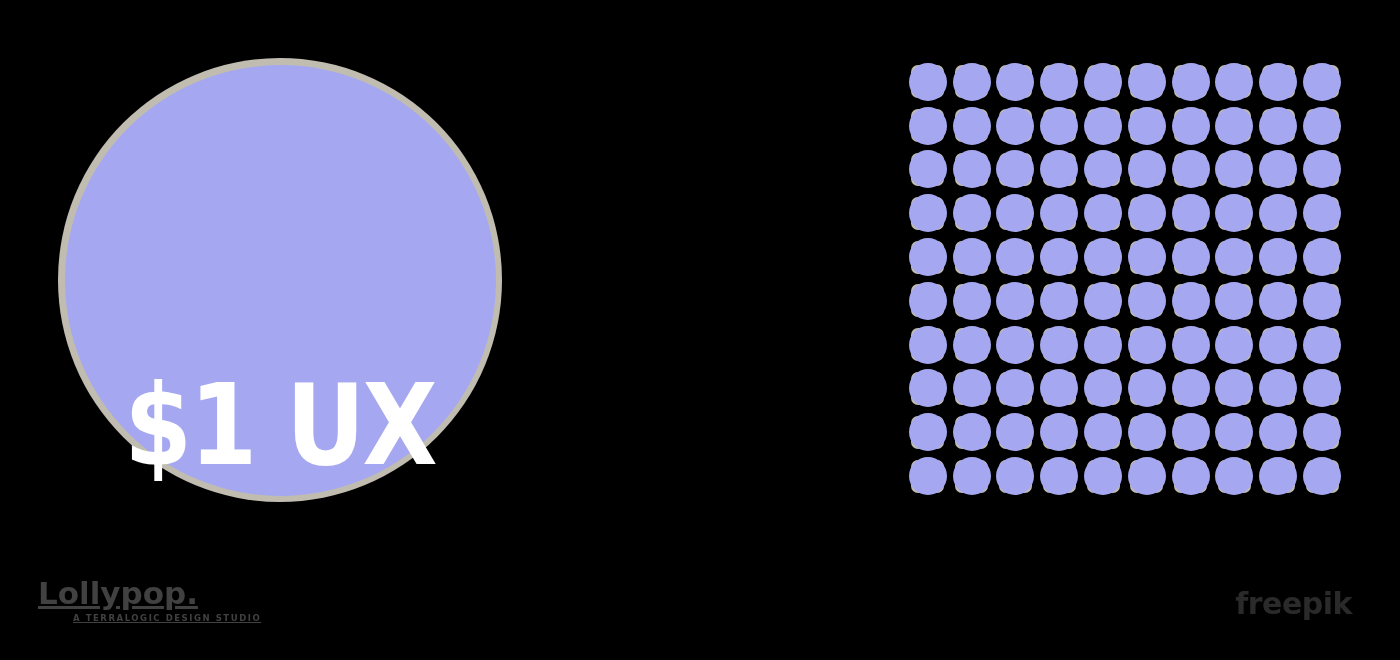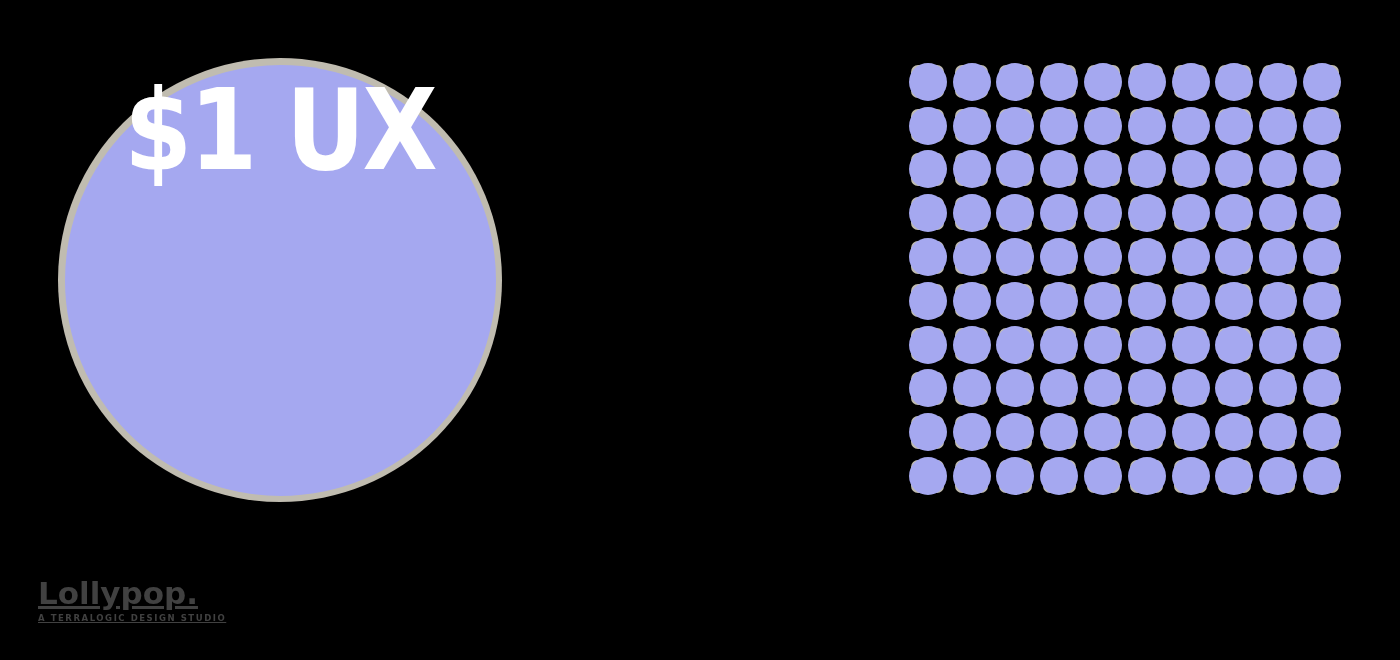--- a/index.html
+++ b/index.html
@@ -11,21 +11,21 @@
   }
   .stage{position:absolute;left:0;top:0;width:1400px;height:660px;background:var(--bg);}
 
   
   .coin-large{
     position:absolute;left:58px;top:58px;width:444px;height:444px;border-radius:50%;
     background:var(--beige);display:flex;align-items:center;justify-content:center;
   }
   .coin-large-inner{
     width:431px;height:431px;border-radius:50%;background:var(--purple);
-    display:flex;align-items:flex-start;justify-content:center;
+    display:flex;align-items:flex-end;justify-content:center;
   }
   .coin-text{
     font-weight:bold;font-size:112px;color:var(--coin-text);
     letter-spacing:-3px;transform:scaleX(0.87);white-space:nowrap;
     padding-bottom:6px;
   }
 
   
   .dots-grid{
     position:absolute;left:906px;top:60px;width:438px;height:438px;display:grid;
@@ -38,21 +38,21 @@
   .dot{
     position:absolute;left:50%;top:50%;width:38px;height:38px;margin:-19px 0 0 -19px;
     border-radius:50%;background:var(--purple);
   }
 
   
   .footer-left{position:absolute;left:38px;top:577px;color:var(--ink);text-decoration:underline;}
   .logo-word{font-weight:bold;font-size:31px;line-height:1.05;letter-spacing:0;}
   .logo-tagline{
     margin-top:3px;font-weight:bold;font-size:8.5px;letter-spacing:1.55px;
-    text-transform:uppercase;white-space:nowrap;
+    text-transform:uppercase;white-space:nowrap;margin-left:35px;
   }
   .footer-right{
     position:absolute;right:48px;top:586px;color:var(--ink2);
     font-weight:bold;font-size:30px;letter-spacing:-0.5px;
   }
 </style>
 </head>
 <body style="--bg: #000000; --purple: #a5a8f0; --beige: #c0bcb0; --coin-text: #ffffff; --ink: #414141; --ink2: #2a2a2a;">
 
 <div class="stage">
@@ -464,14 +464,15 @@
         <div class="dot-back"></div>
         <div class="dot"></div>
       </div>
     </div>
 
   <div class="footer-left">
     <div class="logo-word">Lollypop.</div>
     <div class="logo-tagline">A Terralogic Design Studio</div>
   </div>
 
+  <div class="footer-right">freepik</div>
 
 </div>
 
 </body></html>

